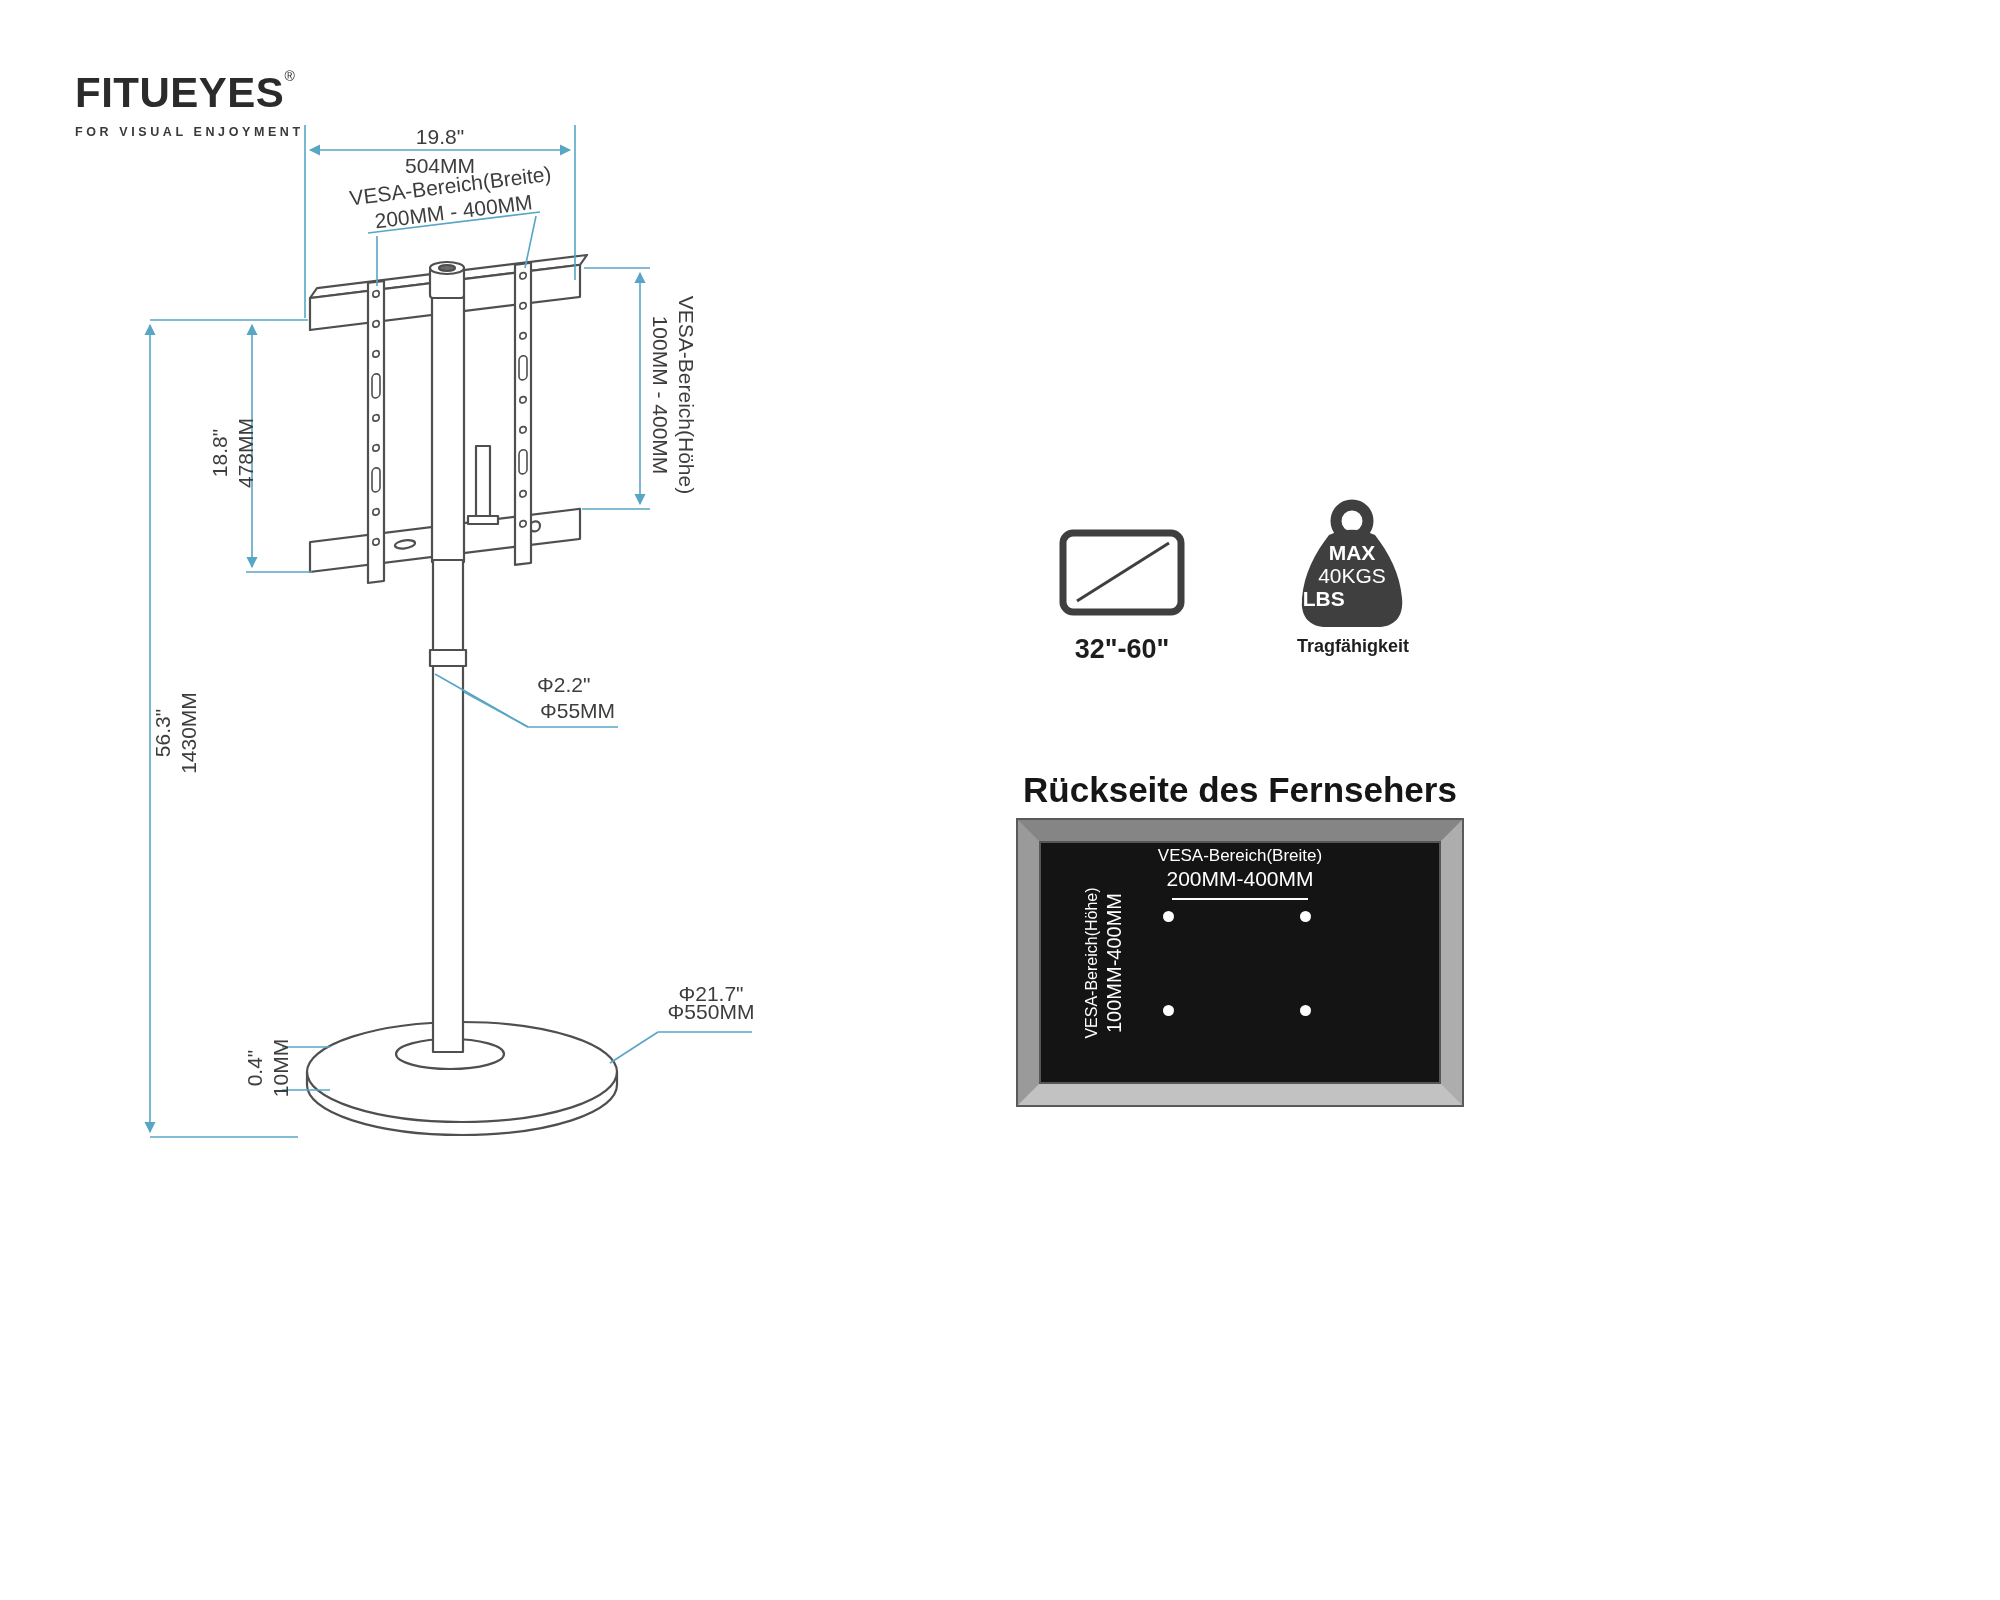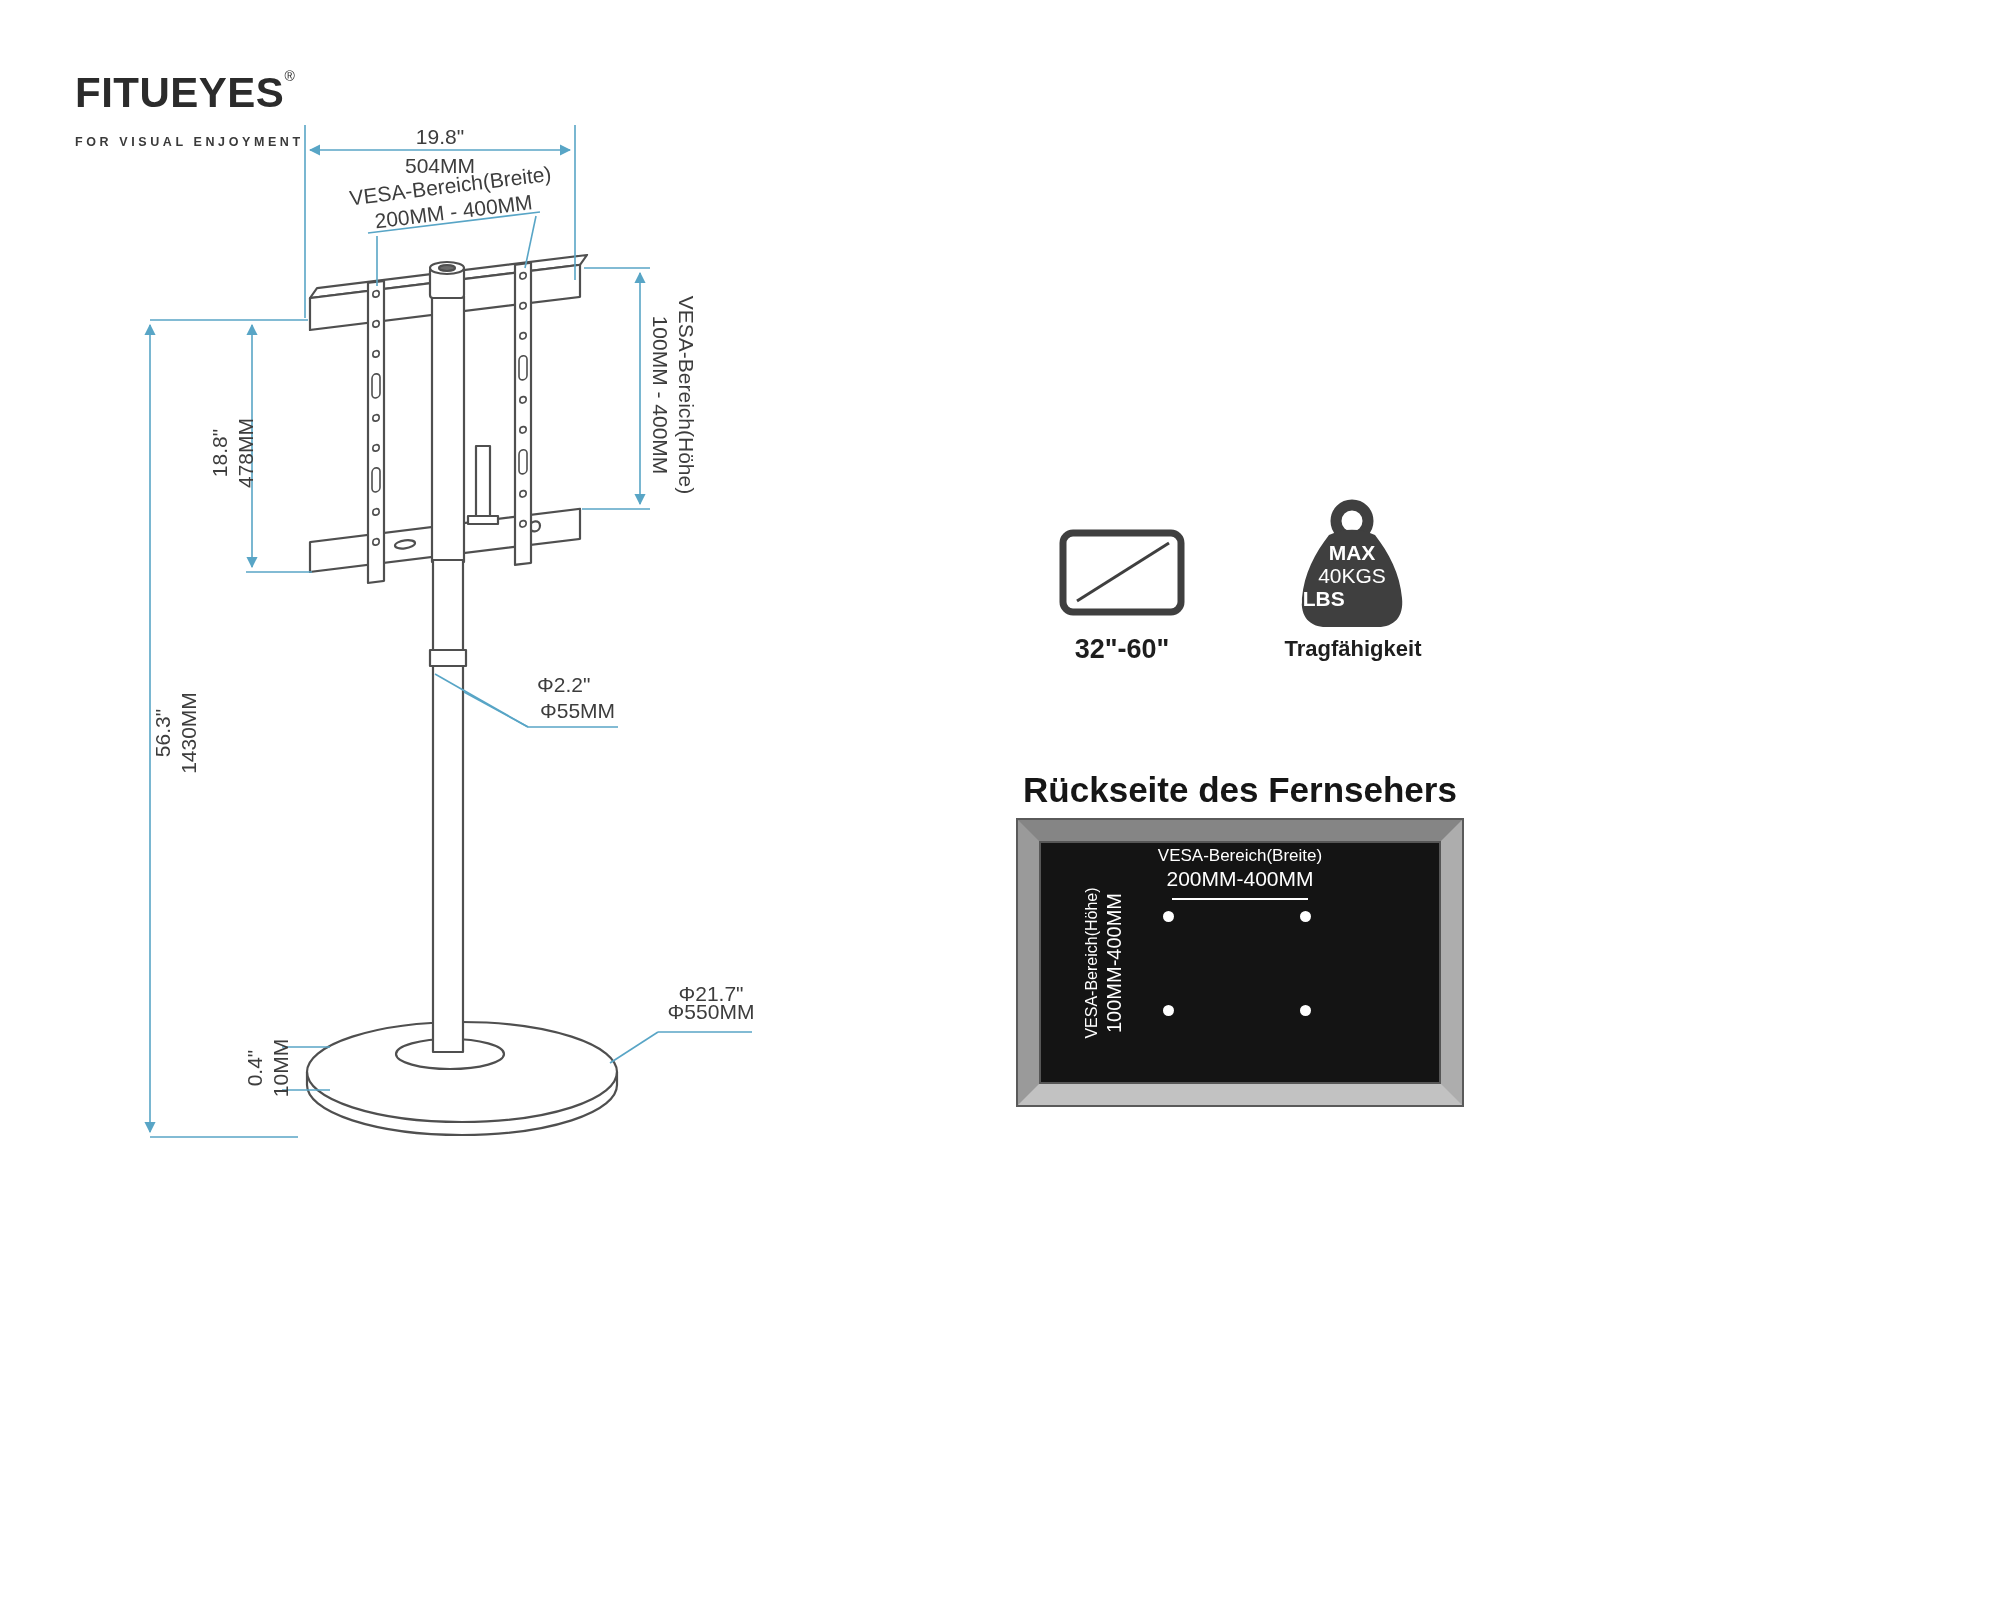--- a/index.html
+++ b/index.html
@@ -11,21 +11,21 @@
   .lbl { position:absolute; color:#3d3d3d; font-size:21px; line-height:26px; white-space:nowrap; }
   .center { text-align:center; }
   .vblock { position:absolute; display:flex; flex-direction:column; justify-content:center;
             text-align:center; color:#3d3d3d; font-size:21px; line-height:26px; white-space:nowrap; }
   .vblock span { display:block; }
 
   
   .logo { position:absolute; left:75px; top:68px; }
   .logo-name { font-size:42px; font-weight:bold; letter-spacing:0.5px; color:#2b2b2b; }
   .logo-reg  { font-size:14px; vertical-align:26px; color:#2b2b2b; }
-  .logo-tag  { font-size:12.5px; letter-spacing:3.6px; color:#3a3a3a; margin-top:18px; font-weight:bold; }
+  .logo-tag  { font-size:12.5px; letter-spacing:3.6px; color:#3a3a3a; margin-top:8px; font-weight:bold; }
 
   
   .spec-label { position:absolute; font-weight:bold; color:#1e1e1e; font-size:27px; text-align:center; }
   .kett-txt { position:absolute; width:120px; text-align:center; color:#ffffff; font-size:21px; line-height:23px; }
 
   
   .panel-title { position:absolute; left:1015px; top:762px; width:450px; text-align:center;
                  font-size:35px; font-weight:bold; color:#161616;margin-top:8px; }
   .panel-frame { position:absolute; left:1018px; top:820px; width:444px; height:285px;
                  border:21px solid; border-color:#858585 #adadad #c2c2c2 #9a9a9a;
@@ -198,21 +198,21 @@
     <span>0.4"</span>
     <span>10MM</span>
   </div>
 
   <div class="spec-label" style="left:1047px; top:634px; width:150px;">32"-60"</div>
 
   <div class="kett-txt" style="left:1292px; top:541px;font-weight:bold;">MAX</div>
   <div class="kett-txt" style="left:1292px; top:564px;">40KGS</div>
   <div class="kett-txt" style="left:1252px; top:587px;font-weight:bold;">88LBS</div>
 
-  <div class="spec-label" style="left:1258px; top:636px; width:190px; font-size:22px;text-align:center;">Tragfähigkeit</div>
+  <div class="spec-label" style="left:1258px; top:636px; width:190px; font-size:18px;text-align:center;">Tragfähigkeit</div>
 
   <div class="panel-title">Rückseite des Fernsehers</div>
 
   <div class="panel-frame"></div>
 
   <div class="panel-txt center" style="left:1115px; top:846px; width:250px; font-size:17px; text-align:center;">VESA-Bereich(Breite)</div>
   <div class="panel-txt center" style="left:1115px; top:867px; width:250px; font-size:21px; ">200MM-400MM</div>
   <div class="panel-underline"></div>
 
   <div class="vblock" style="left:995px; top:940px; width:218px; height:46px; transform:rotate(-90deg); color:#ffffff;">

